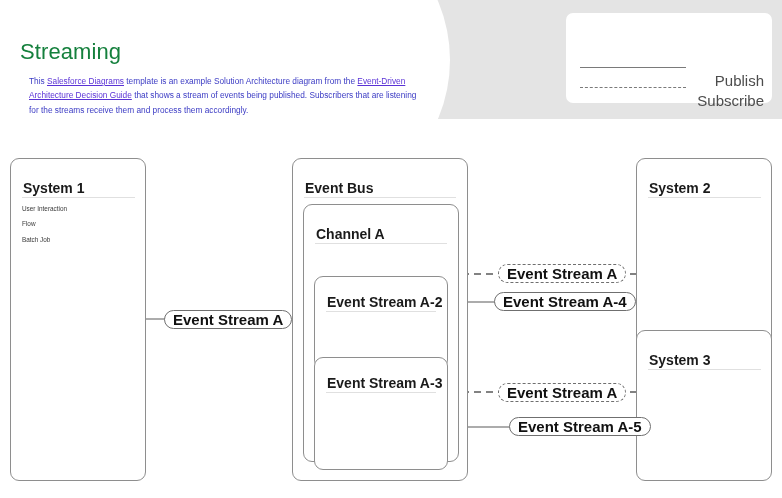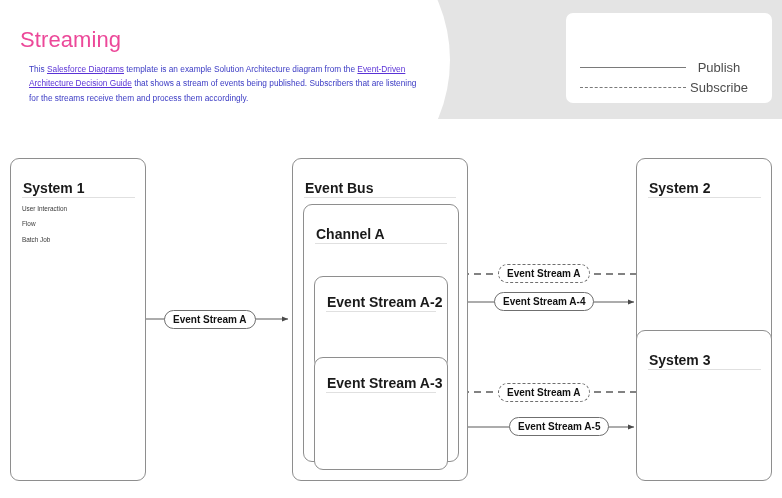--- a/index.html
+++ b/index.html
@@ -20,22 +20,22 @@
   .hdr-white{
     position:absolute;left:-240px;top:-90px;
     width:690px;height:300px;
     background:#ffffff;
     border-radius:0 300px 300px 0;
   }
   .hdr-text{
     position:absolute;left:20px;top:28px;width:400px;
   }
   .hdr-title{
-    font-size:22px;font-weight:400;color:#ec4899;
-    letter-spacing:0.1px;line-height:1.1;margin:0 0 10px 0;
+    font-size:22px;font-weight:400;color:#15803d;
+    letter-spacing:0.1px;line-height:1.1;margin:12px 0 10px 0;
   }
   .hdr-body{
     font-size:8.3px;line-height:1.72;color:#3b3bc4;margin:9px;
     width:388px;
   }
   .hdr-body a{color:#5a32d6;text-decoration:underline;}
 
   
   .legend{
     position:absolute;left:566px;top:13px;width:206px;height:90px;
@@ -43,22 +43,22 @@
   }
   .legend-row{position:absolute;left:0;width:206px;height:14px;}
   .legend-row.r1{top:48px;}
   .legend-row.r2{top:68px;}
   .legend-line{
     position:absolute;left:14px;top:6px;width:106px;height:0;
     border-top:1.4px solid #7a7a7a;
   }
   .legend-line.dashed{border-top:1.6px dashed #7a7a7a;}
   .legend-label{
-    position:absolute;right:8px;top:0;width:90px;text-align:center;
-    font-size:13px;color:#4c4c4c;line-height:14px;
+    position:absolute;right:8px;top:13px;width:90px;text-align:right;
+    font-size:15px;color:#4c4c4c;line-height:14px;
   }
 
   
   .box{
     position:absolute;background:#ffffff;
     border:1.1px solid #8e8e8e;border-radius:9px;
     box-sizing:border-box;
   }
   .box-title{
     position:absolute;left:12px;top:0;
@@ -75,21 +75,21 @@
   .sys-list div{margin-bottom:9px;}
 
   
   #wires{position:absolute;left:0;top:0;width:782px;height:498px;}
 
   
   .pill{
     position:absolute;box-sizing:border-box;
     background:#ffffff;border:1.2px solid #6f6f6f;
     border-radius:40px;height:19px;line-height:17px;
-    font-size:10px;font-weight:700;color:#111111;
+    font-size:15px;font-weight:700;color:#111111;
     text-align:center;white-space:nowrap;padding:0 8px;
   }
   .pill.dashed{border:1.3px dashed #6f6f6f;font-weight:700;}
 </style>
 </head>
 <body>
 
 <div id="stage">
 
   <div class="hdr-band">

